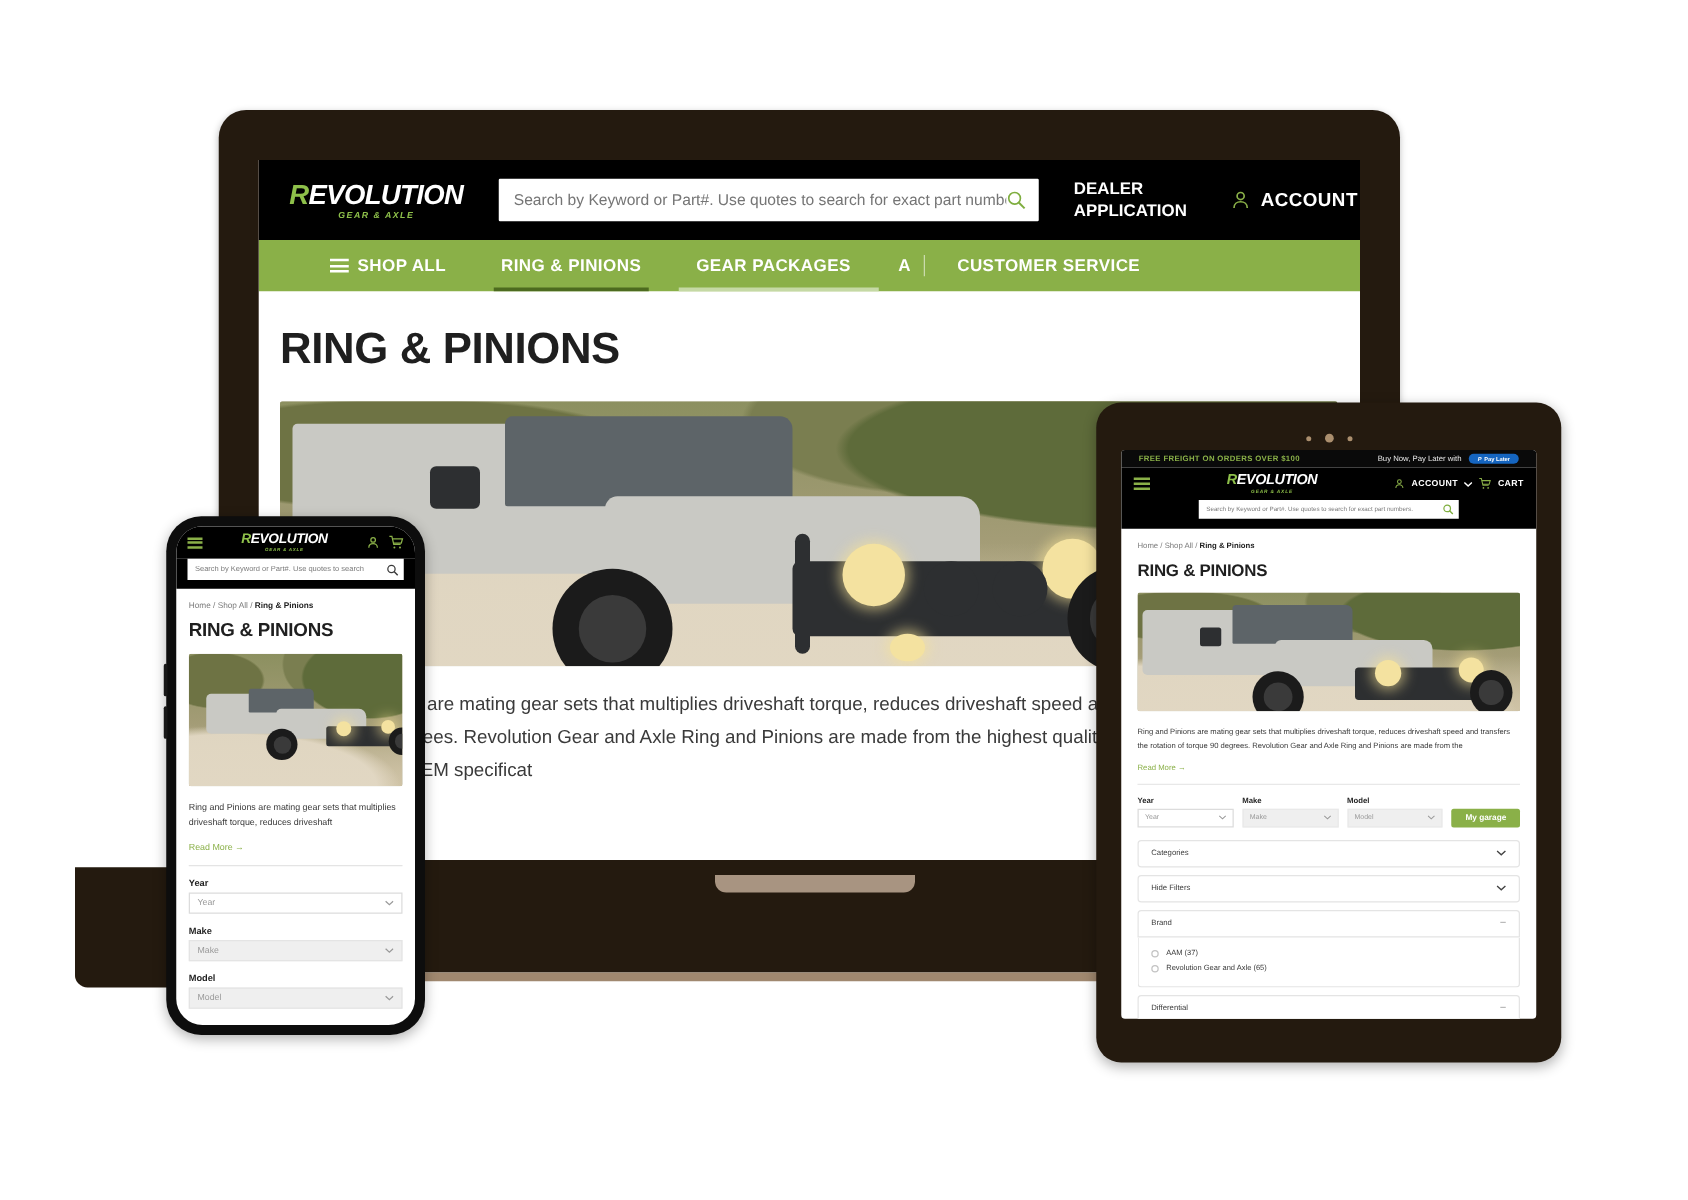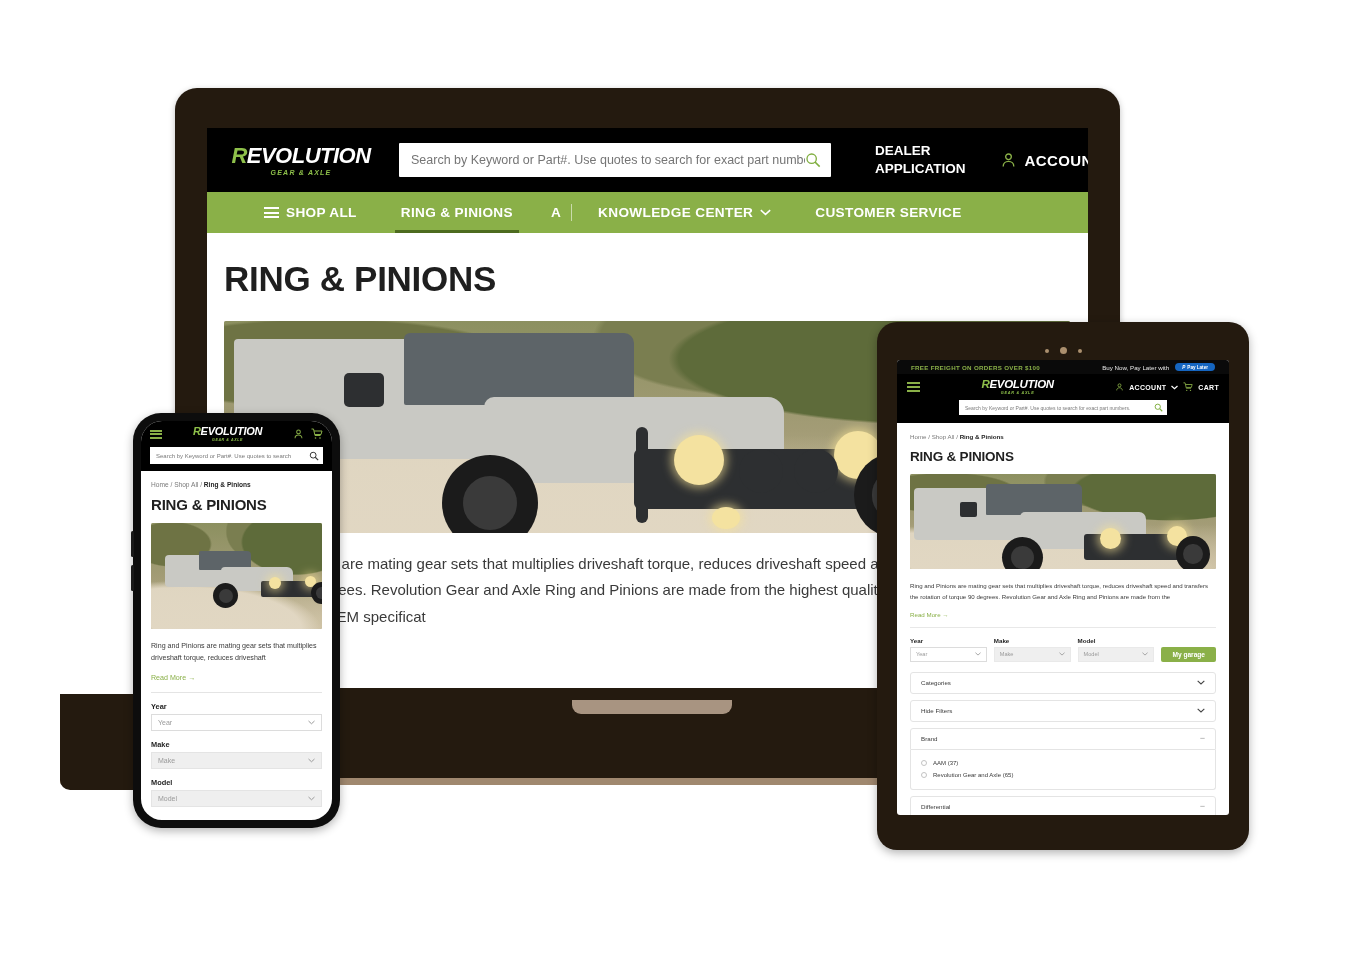--- a/index.html
+++ b/index.html
@@ -40,21 +40,21 @@
   .d-topbar { height:64px; background:#000; display:flex; align-items:center; padding:0 14px 0 18px; position:relative; }
   .logo-wrap { display:flex; flex-direction:column; align-items:center; width:152px; flex:0 0 152px; }
   .logo-main { font-family:"Liberation Sans", sans-serif; font-weight:bold; font-style:italic;
     font-size:22px; letter-spacing:-0.5px; color:#fff; line-height:1; white-space:nowrap; }
   .logo-main .r { color:#8ec04a; }
   .logo-sub { font-size:7px; font-style:italic; font-weight:bold; color:#8ec04a; letter-spacing:1.2px; margin-top:2px; }
   .d-search { flex:0 0 432px; margin-left:22px; height:34px; background:#fff; display:flex; align-items:center;
     padding:0 10px 0 12px; border-radius:1px; }
   .d-search input { border:0; outline:0; flex:1; font-size:12.5px; color:#6a6a6a; font-family:"Liberation Sans", sans-serif; background:transparent;}
   .mag { width:16px; height:16px; flex:0 0 16px; }
-  .d-dealer { margin-left:44px; color:#fff; font-weight:bold; font-size:13.5px; line-height:1.35; width:96px; }
+  .d-dealer { margin-left:28px; color:#fff; font-weight:bold; font-size:13.5px; line-height:1.35; width:96px; }
   .d-account { margin-left:34px; display:flex; align-items:center; gap:8px; color:#fff; }
   .d-account .alabel { font-weight:bold; font-size:15px; letter-spacing:.4px; }
   .chev { width:11px; height:7px; }
 
   .d-nav { height:41px; background:#8ab048; display:flex; align-items:center; padding-left:35px; gap:0; position:relative; }
   .d-nav .item { color:#fff; font-weight:bold; font-size:13.6px; letter-spacing:.35px; padding:0 22px; height:41px;
     display:flex; align-items:center; gap:7px; position:relative; white-space:nowrap; }
   .d-nav .item.active::after { content:""; position:absolute; left:16px; right:16px; bottom:0; height:3px; background:#4d6b1f; }
   .d-nav .item.hl::after { content:""; position:absolute; left:8px; right:0; bottom:0; height:3px; background:#c5d9a5; }
   .burger { display:inline-block; width:15px; height:11px; position:relative; }
@@ -206,30 +206,27 @@
           <span class="burger">
               <i></i>
               <i></i>
               <i></i>
             </span>
           <span>SHOP ALL</span>
         </div>
         <div class="item active">
           <span>RING &amp; PINIONS</span>
         </div>
+        <div class="item hl">
+          <span>GEAR PACKAGES</span>
+        </div>
         <div class="item" style="padding:0 6px 0 16px;">
           <span>A</span>
         </div>
         <div class="sep"></div>
-        <div class="item">
-          <span>KNOWLEDGE CENTER</span>
-          <svg class="chev" viewBox="0 0 14 9">
-              <path d="M1 1.5 L7 7 L13 1.5" fill="none" stroke="#fff" stroke-width="2"></path>
-            </svg>
-        </div>
         <div class="item">
           <span>CUSTOMER SERVICE</span>
 
         </div>
       </div>
 
       <div class="d-body">
         <div class="d-h1">RING &amp; PINIONS</div>
 
         <div class="d-hero">

